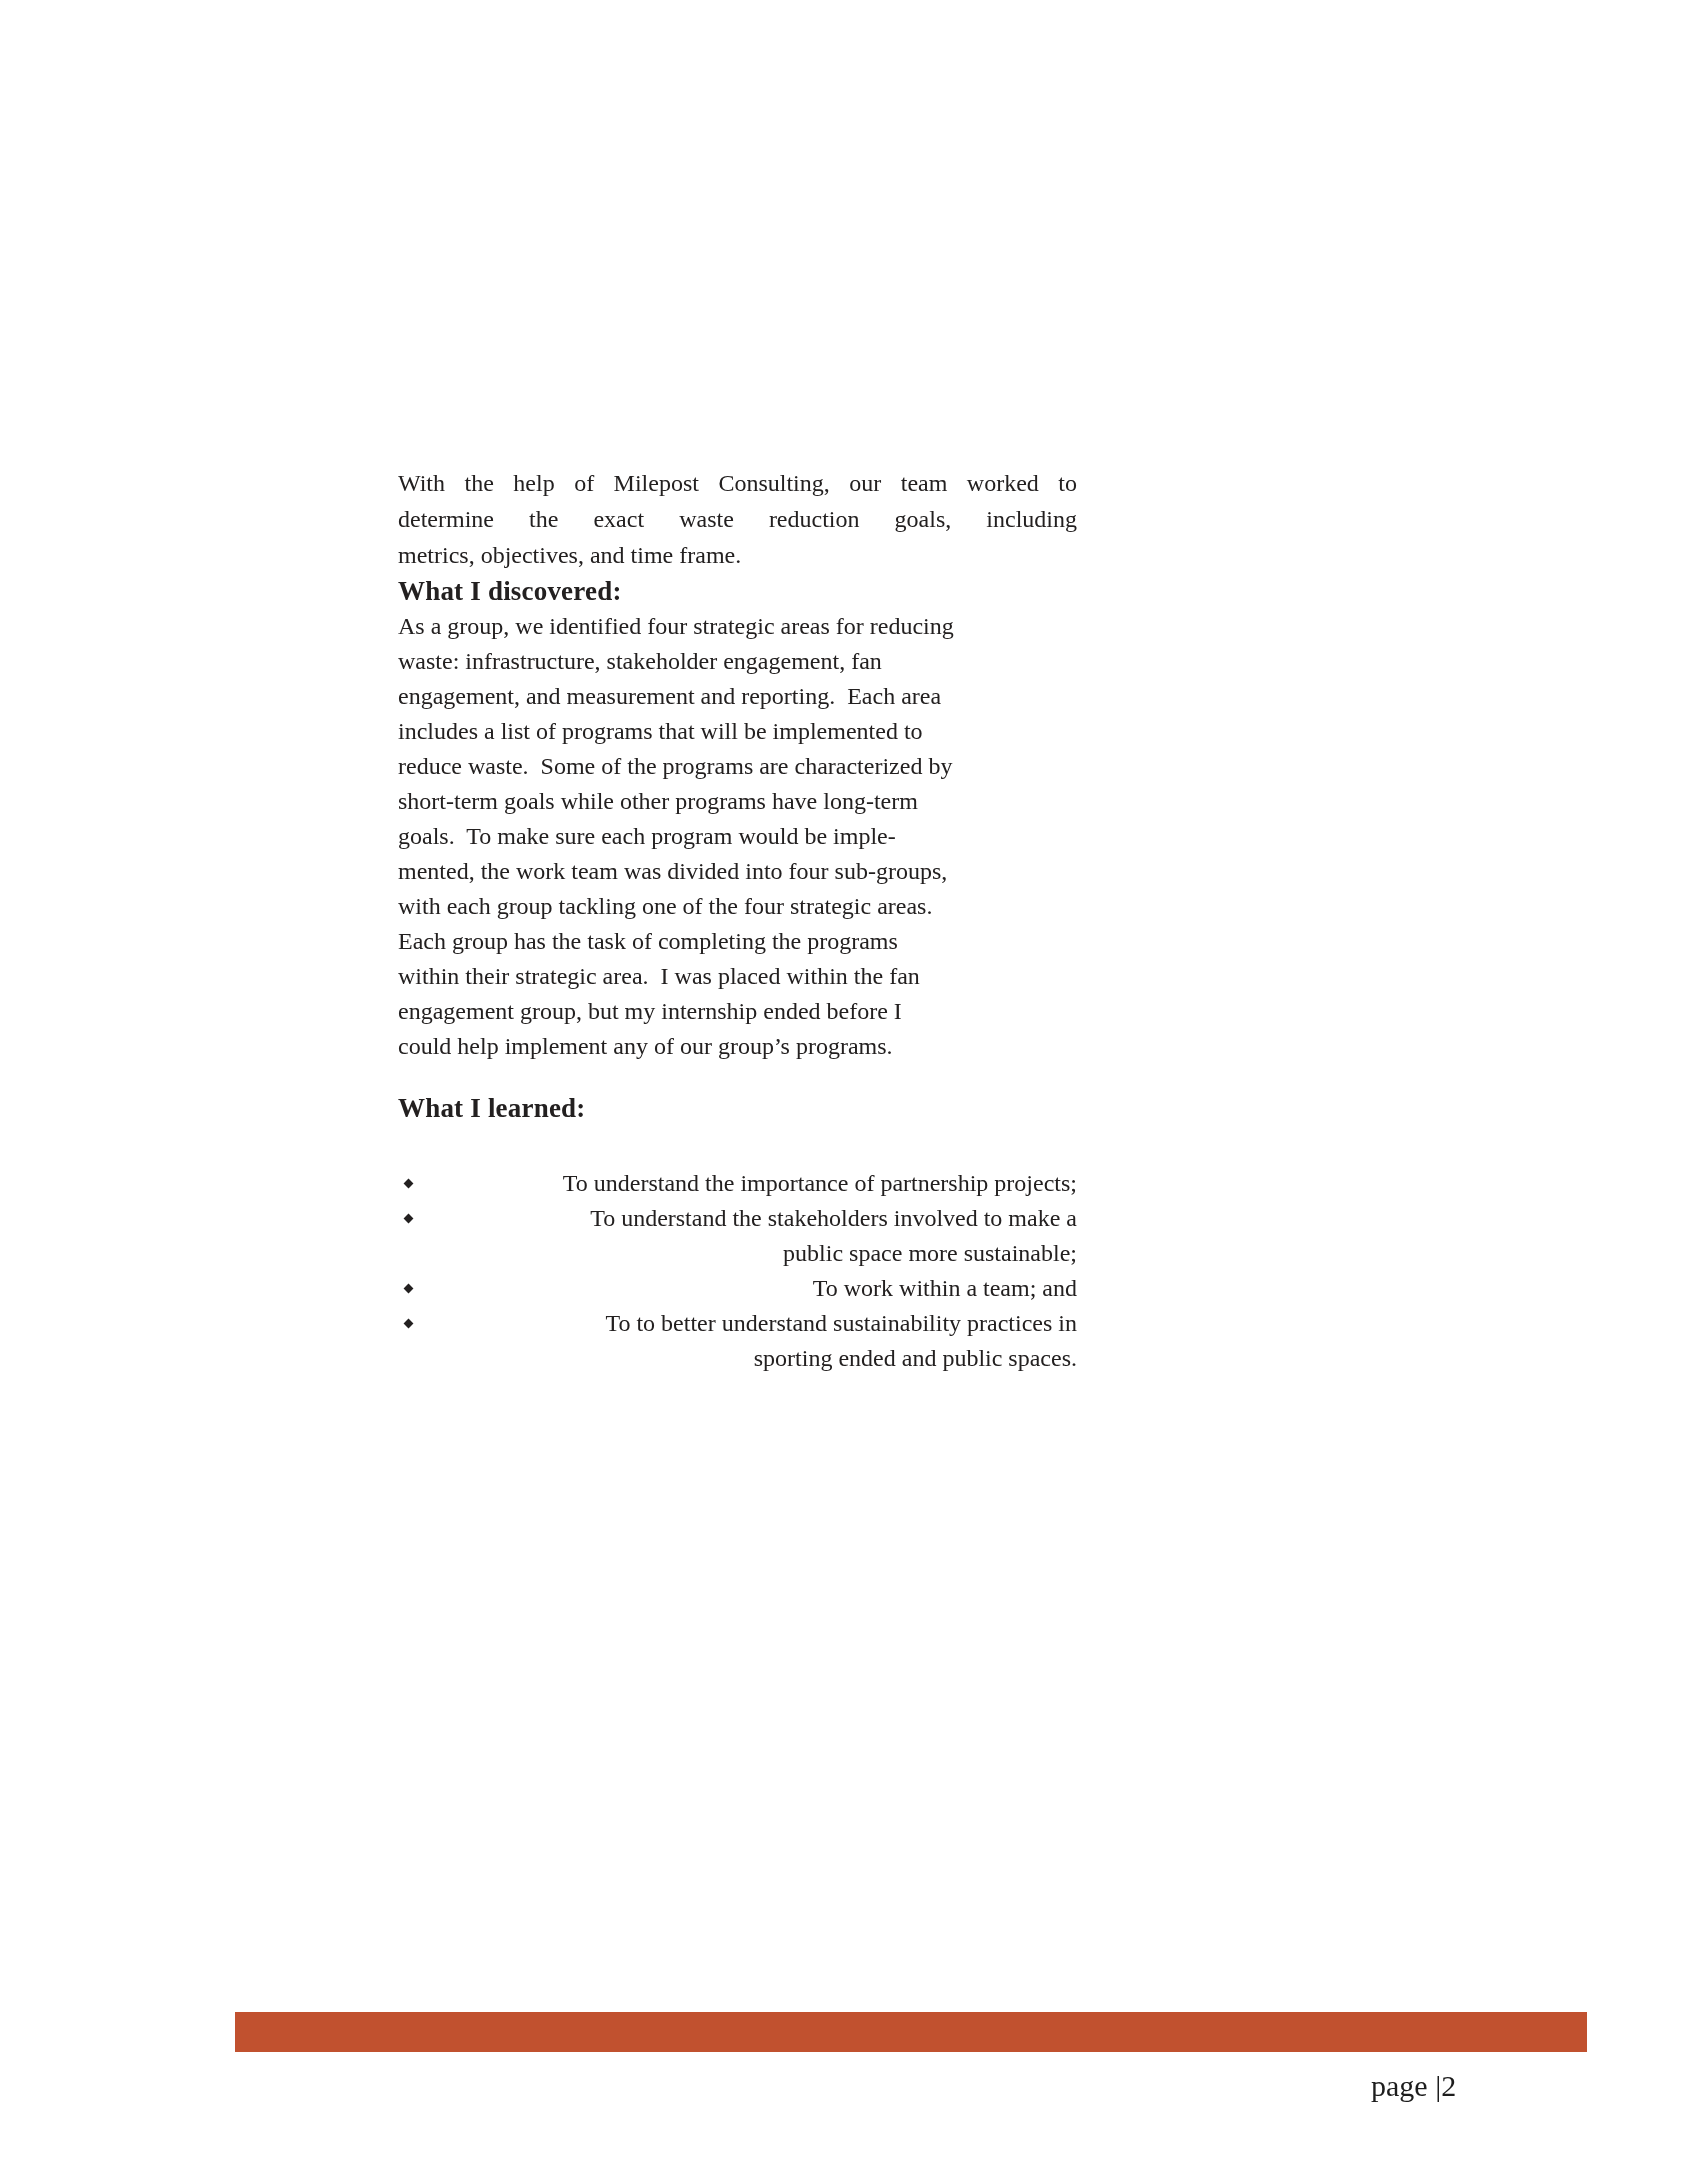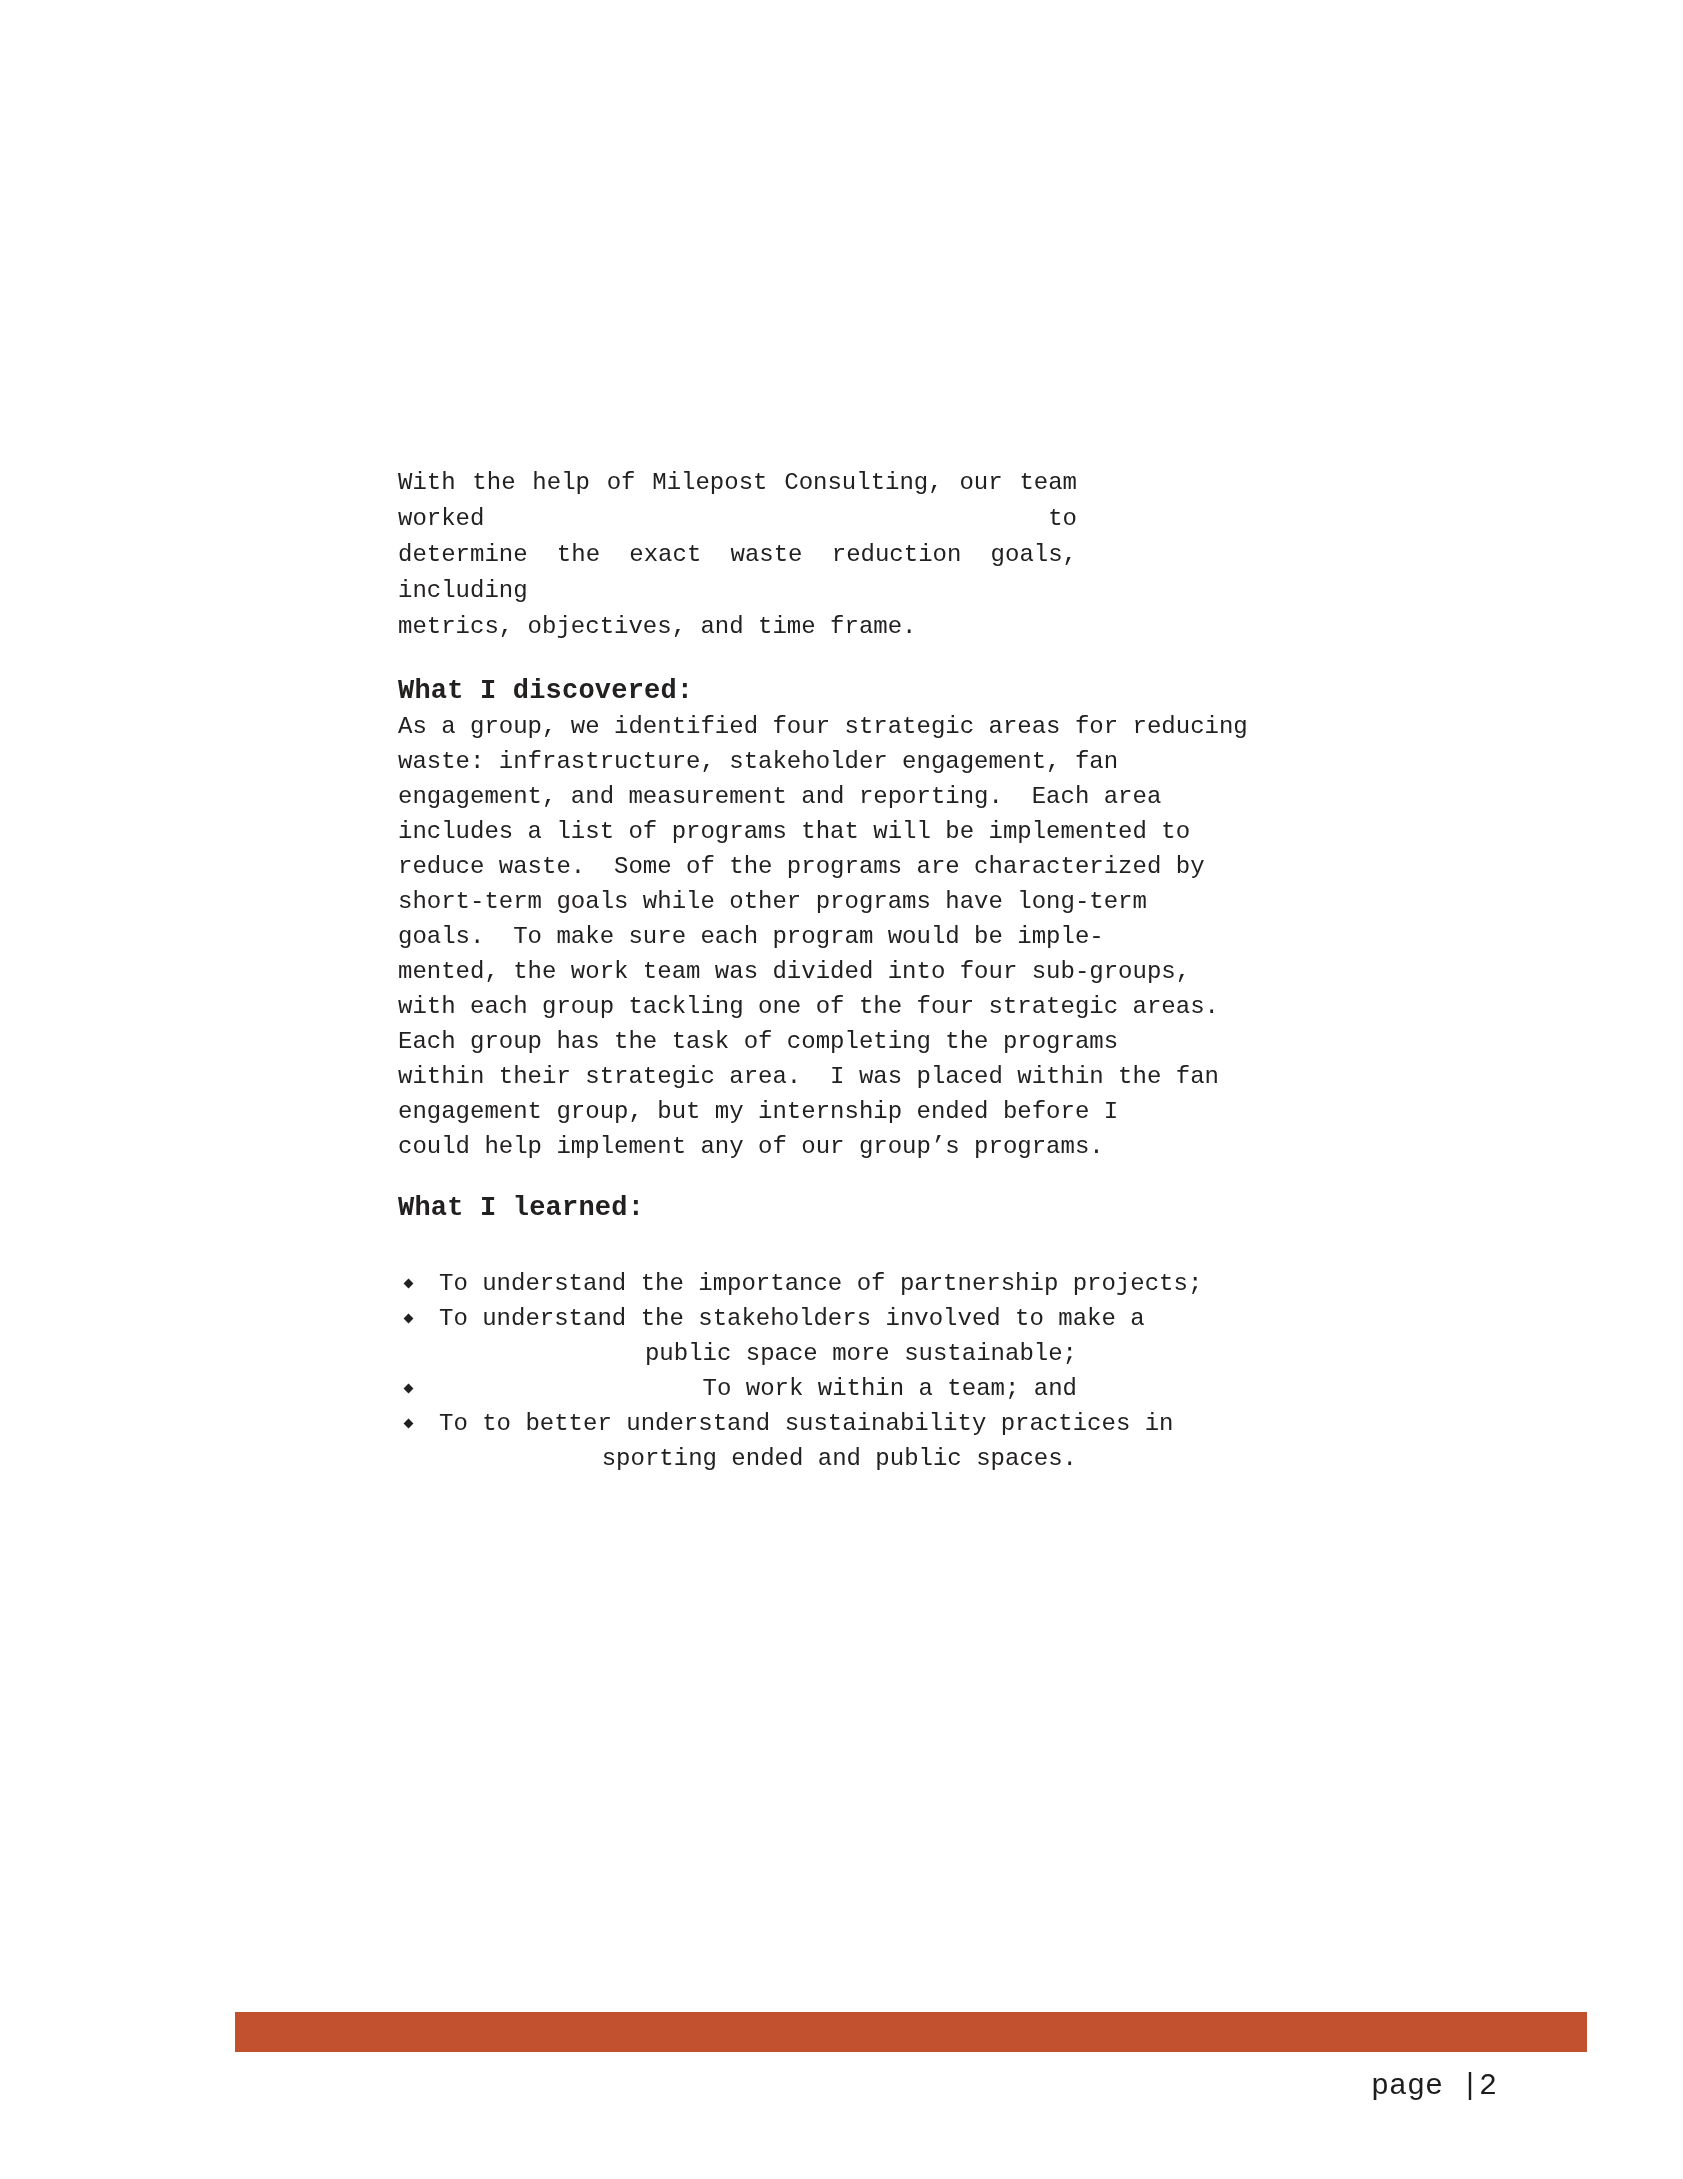--- a/index.html
+++ b/index.html
@@ -1,21 +1,21 @@
 <!DOCTYPE html>
 <html><head>
 <meta charset="utf-8">
 <style>
   html, body { margin: 0; padding: 0; background: #ffffff; }
   .page {
     position: relative;
     width: 1587px;
     height: 2179px;
     background: #ffffff;
-    font-family: Liberation Mono, monospace;
+    font-family: Liberation Serif, serif;
     color: #232020;
     overflow: hidden;
   }
   .content-column {
     position: absolute;
     left: 398px;
     top: 465px;
     width: 679px;
   }
   .para { font-size: 24px; }
@@ -26,21 +26,21 @@
     white-space: normal;
     text-align: justify;
     text-align-last: justify;
   }
   .section-heading {
     font-size: 27px;
     font-weight: 700;
     line-height: 36px;
     letter-spacing: 0.2px;
   }
-  .heading1 { margin-top: 28px; }
+  .heading1 { }
   .heading2 { margin-top: 26px; }
   .para2 { }
   .bullet-list { margin-top: 40px; }
   .bullet-item {
     position: relative;
     padding-left: 41px;
     font-size: 24px;
     text-align: right;
   }
   .bullet-item .line { line-height: 35px; }

